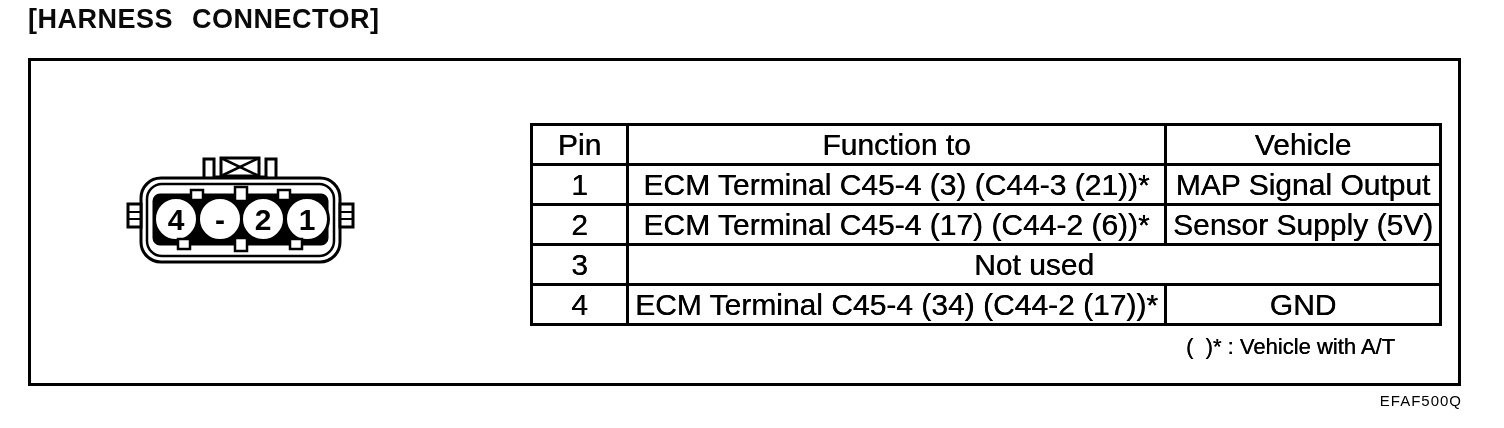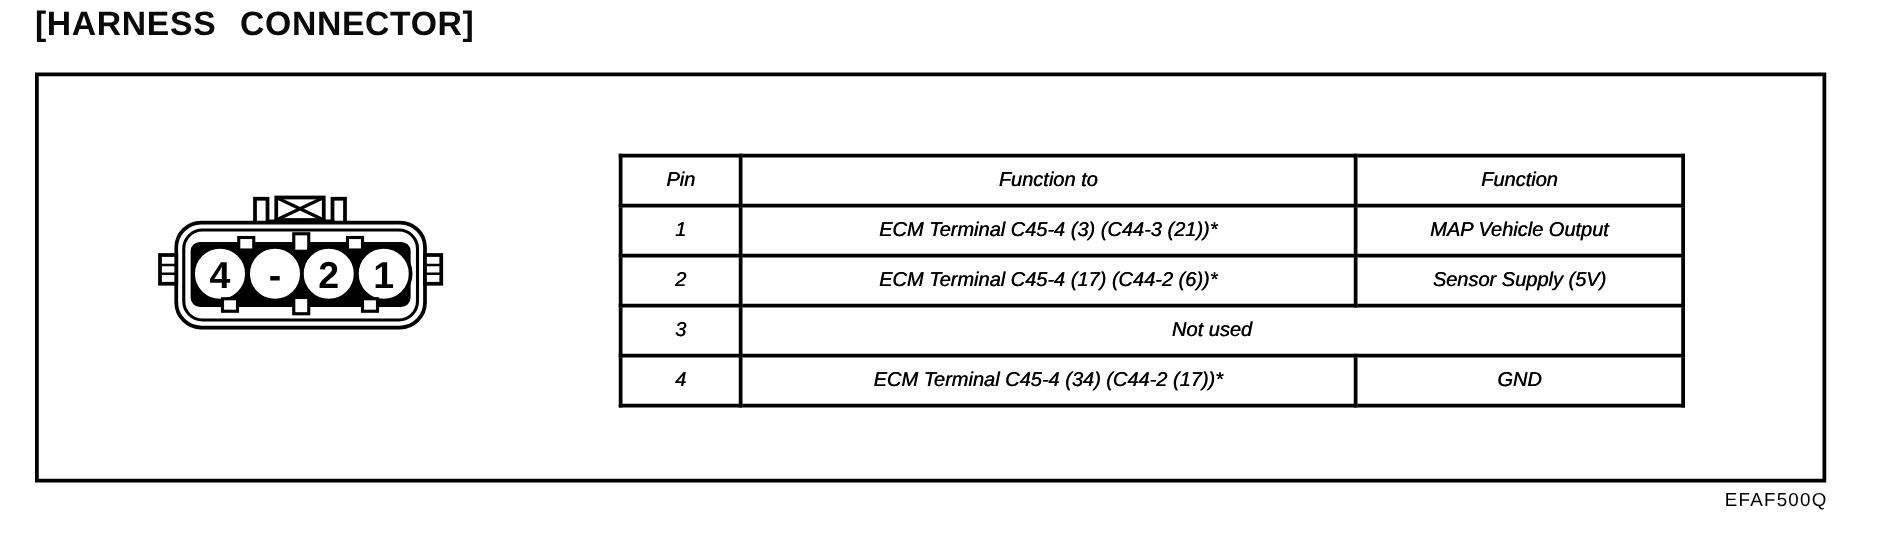--- a/index.html
+++ b/index.html
@@ -34,26 +34,25 @@
   }
 
   .connector-svg {
     position: absolute;
     left: 123px; top: 149px;
     width: 237px; height: 122px;
   }
 
   table.pin-table {
     position: absolute;
-    left: 495px; top: 123px;
+    left: 530px; top: 123px;
     border-collapse: collapse;
     table-layout: fixed;
-    font-size: 16px;
+    font-size: 30px;
     text-shadow: 0.4px 0 0 #000;
-    font-style: italic;
   }
   .pin-table th, .pin-table td {
     border: 3px solid #000;
     height: 37px;
     padding: 0 6px;
     text-align: center;
     vertical-align: middle;
     font-weight: normal;
     white-space: nowrap;
     overflow: hidden;
@@ -142,42 +141,43 @@
   <table class="pin-table">
     <colgroup>
       <col class="col-pin">
         <col class="col-conn">
         <col class="col-func">
     </colgroup>
     <thead>
       <tr>
         <th>Pin</th>
         <th>Function to</th>
-        <th>Function</th>
+        <th>Vehicle</th>
       </tr>
     </thead>
     <tbody>
       <tr>
         <td>1</td>
         <td>ECM Terminal C45-4 (3) (C44-3 (21))*</td>
-        <td>MAP Vehicle Output</td>
+        <td>MAP Signal Output</td>
       </tr>
       <tr>
         <td>2</td>
         <td>ECM Terminal C45-4 (17) (C44-2 (6))*</td>
         <td>Sensor Supply (5V)</td>
       </tr>
       <tr>
         <td>3</td>
         <td colspan="2">Not used</td>
       </tr>
       <tr>
         <td>4</td>
         <td>ECM Terminal C45-4 (34) (C44-2 (17))*</td>
         <td>GND</td>
       </tr>
     </tbody>
   </table>
 
+  <div class="footnote">(  )* : Vehicle with A/T</div>
 
   <div class="figure-code">EFAF500Q</div>
 
 </div>
 
 </body></html>

